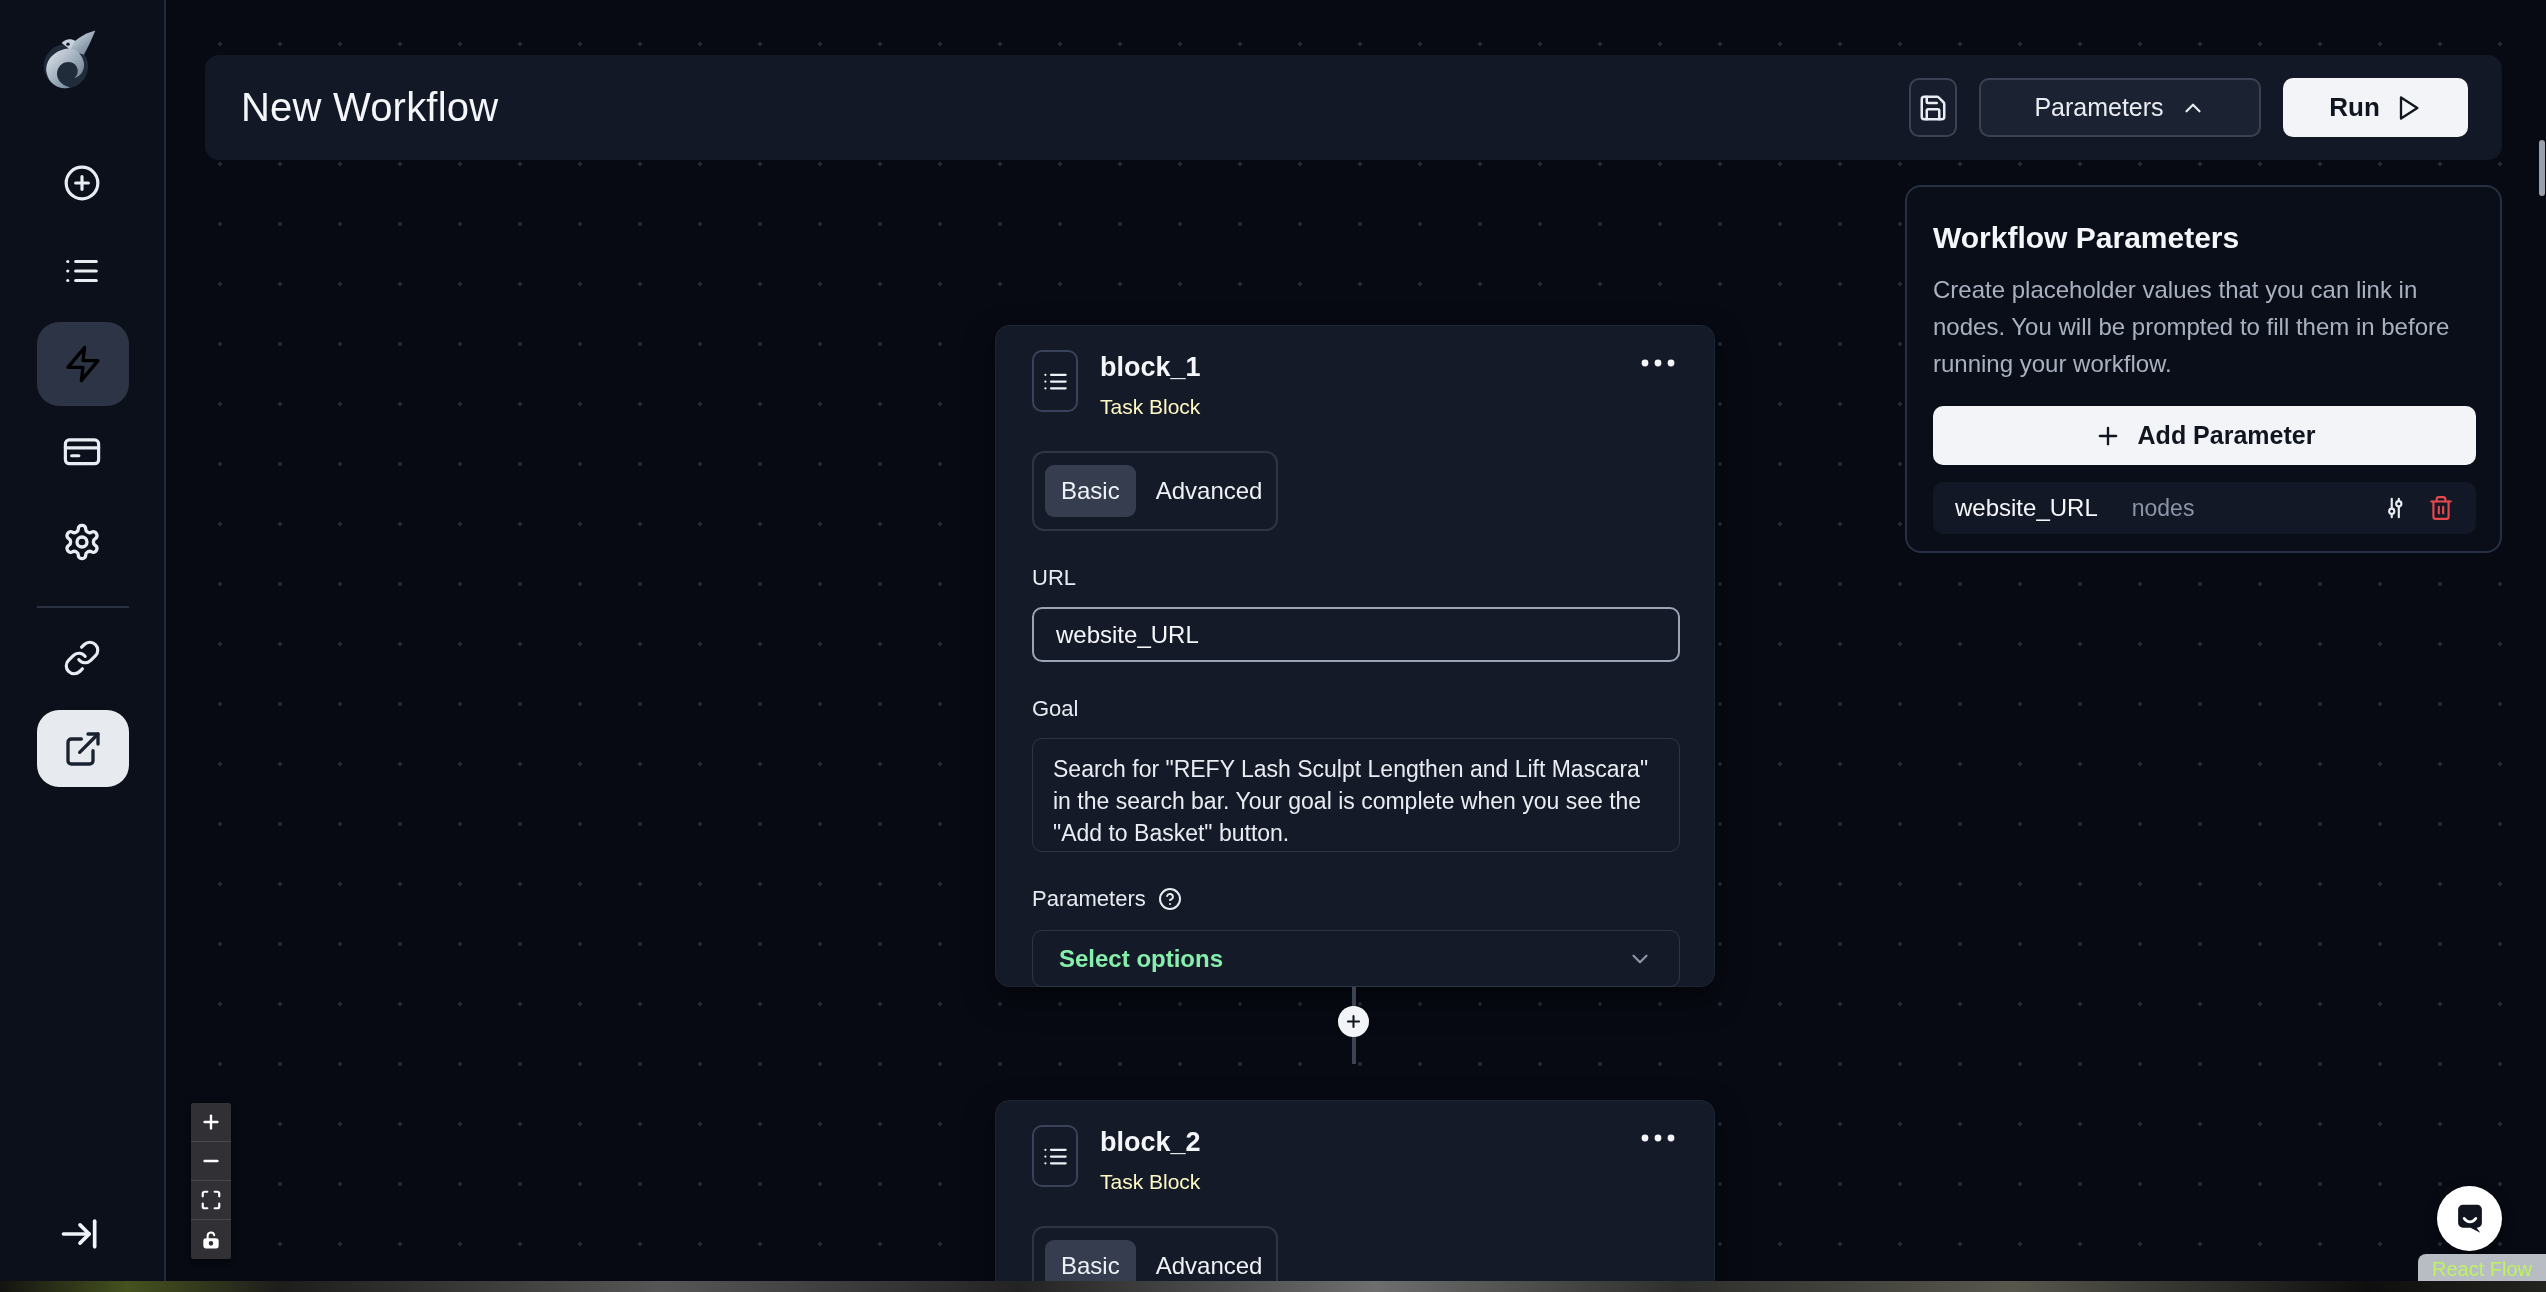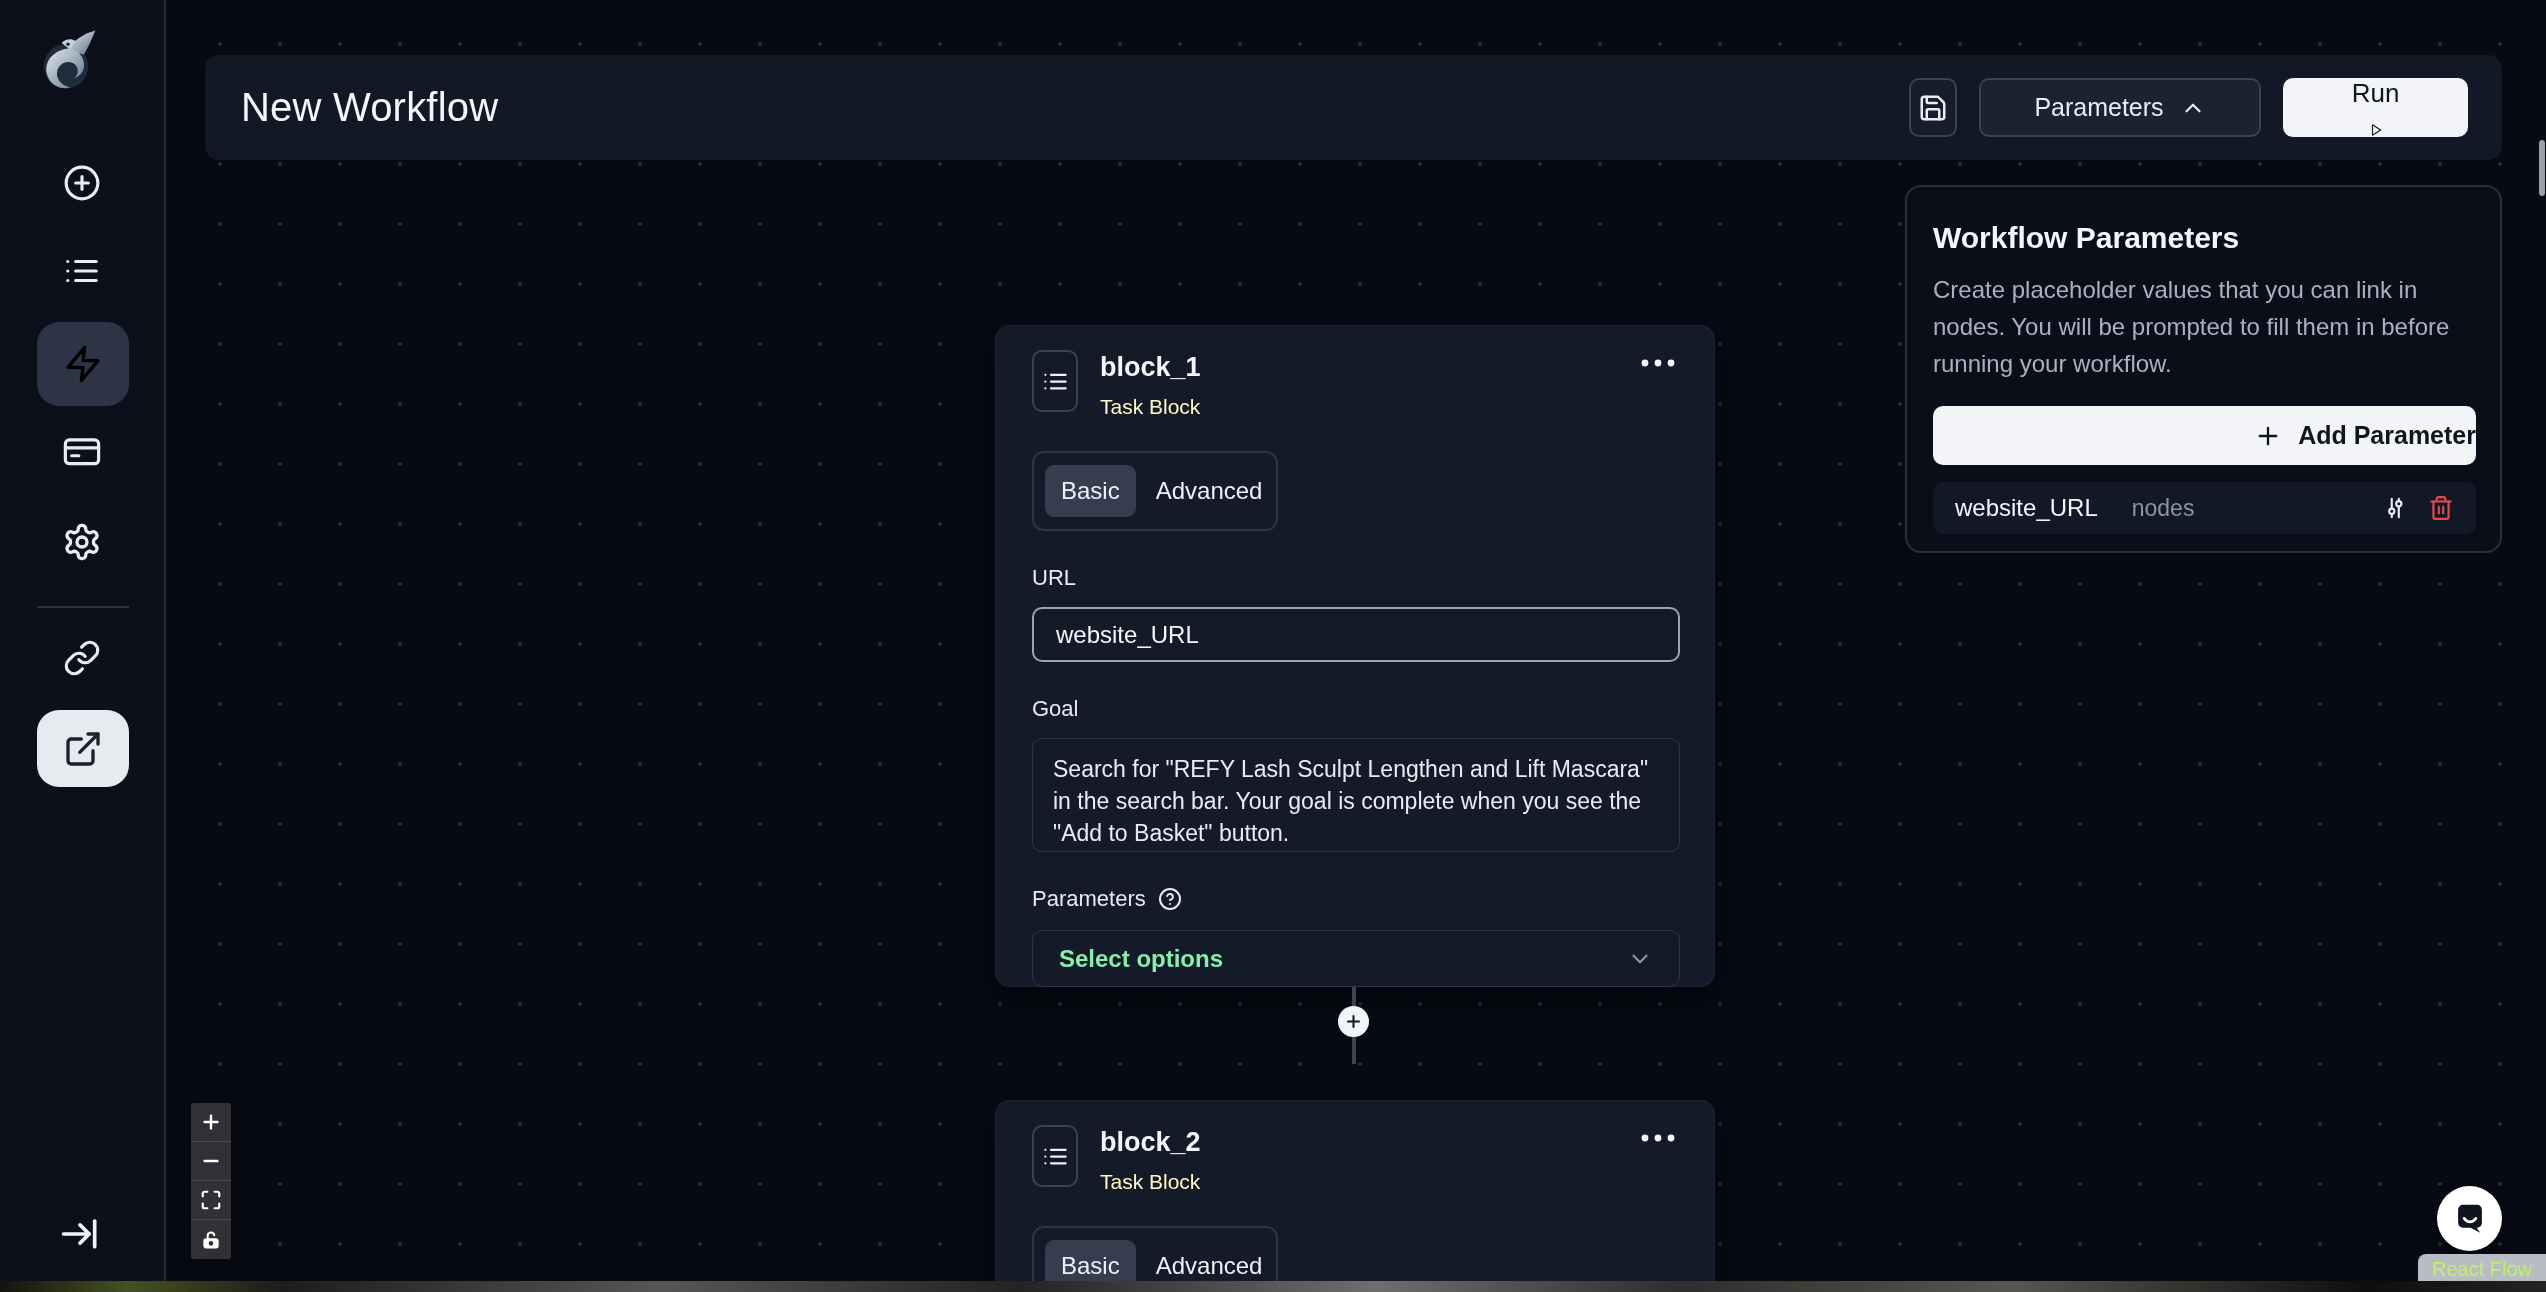--- a/index.html
+++ b/index.html
@@ -35,21 +35,21 @@
   #header { position:absolute; left:205px; top:55px; width:2297px; height:105px;
     background:#131826; border-radius:14px; display:flex; align-items:center; }
   #title { margin-left:36px; font-size:40px; font-weight:500; color:#f4f6fa; letter-spacing:.2px; }
   #header-actions { margin-left:auto; margin-right:34px; display:flex; align-items:center; gap:22px; }
   .hbtn { height:59px; border-radius:10px; border:2px solid #3a4254; background:#171d2c;
     display:flex; align-items:center; justify-content:center; color:#e9edf3; cursor:pointer; }
   #save-btn { width:48px; }
   #params-btn { width:282px; gap:16px; background:#1b2232; font-size:25px; color:#e9edf3; }
   #run-btn { width:185px; height:59px; border-radius:10px; background:#f2f4f7; border:none;
     display:flex; align-items:center; justify-content:center; gap:14px;
-    font-size:26px; font-weight:400; color:#10151f; cursor:pointer;flex-direction:column; }
+    font-size:26px; font-weight:700; color:#10151f; cursor:pointer; }
 
   
   .node { position:absolute; left:995px; width:720px; background:#151a28; border-radius:14px;
     border:1px solid #1e2433; box-shadow:0 12px 32px rgba(0,0,0,.45); padding:24px 36px; }
   #node-1 { top:325px; height:662px; }
   #node-2 { top:1100px; height:217px; overflow:hidden; }
   .node-head { display:flex; align-items:flex-start; }
   .node-iconbox { width:46px; height:62px; border:2px solid #39425a; border-radius:10px;
     display:flex; align-items:center; justify-content:center; color:#eef1f6; flex:0 0 auto; }
   .node-titles { margin-left:22px; }
@@ -76,21 +76,21 @@
   #edge-line { position:absolute; left:1352px; top:987px; width:4px; height:77px; background:#3c4352; }
   #edge-plus { position:absolute; left:1338px; top:1006px; width:31px; height:31px; border-radius:50%;
     background:#f2f4f7; color:#10151f; display:flex; align-items:center; justify-content:center; cursor:pointer; }
 
   
   #wf-panel { position:absolute; left:1905px; top:185px; width:597px; height:368px;
     background:#0a0e18; border:2px solid #273043; border-radius:16px; padding:34px 28px 0 26px; }
   #wf-title { font-size:30px; font-weight:600; color:#f4f6fa; }
   #wf-desc { margin-top:16px; font-size:24px; line-height:37px; color:#a9b1c0; width:540px; }
   #add-param { margin-top:24px; width:543px; height:59px; border-radius:10px; background:#f2f4f7;
-    border:none; display:flex; align-items:center; justify-content:flex-end; gap:16px;
+    border:none; display:flex; align-items:center; justify-content:center; gap:16px;
     font-size:25px; font-weight:600; color:#10151f; cursor:pointer; }
   #param-row { margin-top:17px; width:543px; height:52px; background:#131826; border-radius:10px;
     display:flex; align-items:center; padding:0 22px; }
   #param-key { font-size:24px; color:#f4f6fa; }
   #param-type { font-size:23px; color:#8b95a7; margin-left:34px; }
   #param-actions { margin-left:auto; display:flex; align-items:center; gap:20px; }
   #param-actions .white { color:#e9edf3; cursor:pointer; }
   #param-actions .red { color:#e5484d; cursor:pointer; }
 
   

